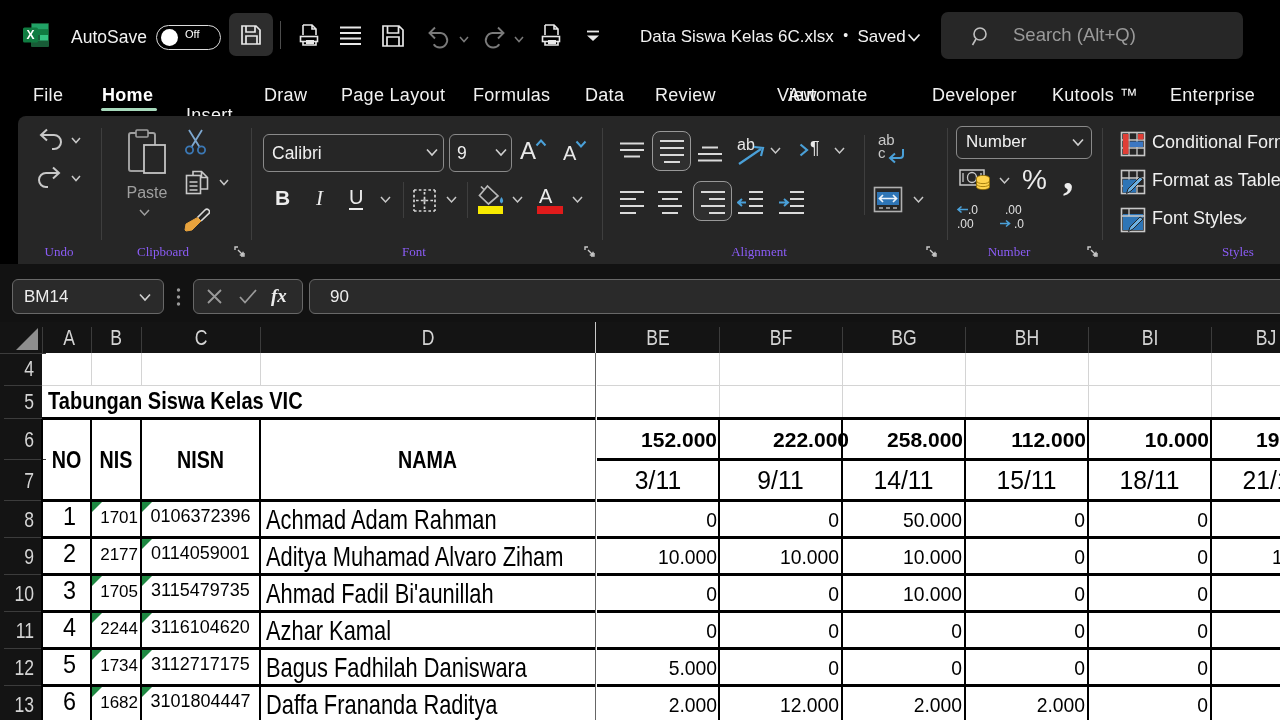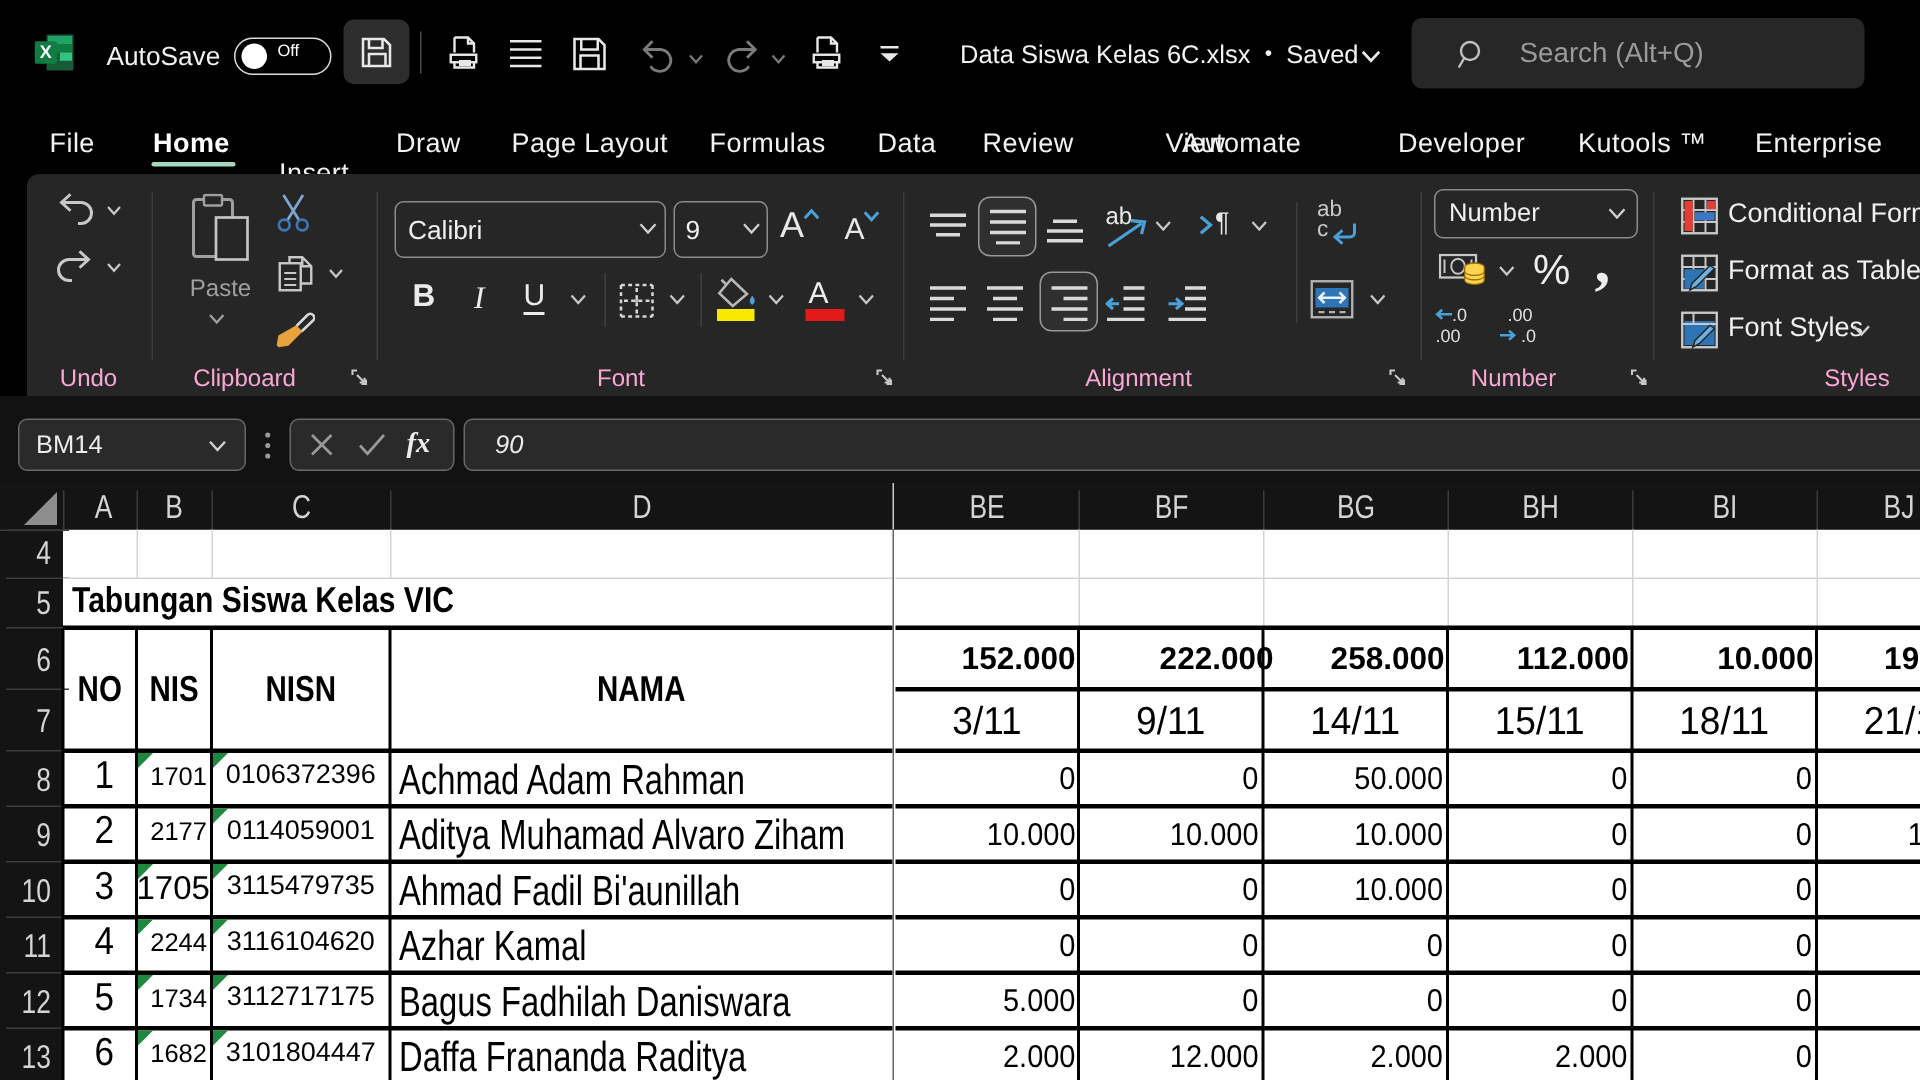--- a/index.html
+++ b/index.html
@@ -1,21 +1,21 @@
 <!DOCTYPE html>
 <html><head>
 <meta charset="utf-8">
 <style>
   * { margin:0; padding:0; box-sizing:border-box; }
   html,body { width:1280px; height:720px; overflow:hidden; background:#000; }
   body { font-family:"Liberation Sans", sans-serif; position:relative; }
   .abs { position:absolute; white-space:nowrap; }
   .white { color:#f2f2f2; }
   svg { display:block; }
-  .lbl { position:absolute; font-size:16px; color:#f9a8d4; text-align:center; }
+  .lbl { position:absolute; font-size:13px; color:#8b5cf6; text-align:center;font-family:Liberation Serif, serif; }
 </style>
 </head>
 <body>
 
 <div class="abs" id="titlebar" style="left:0;top:0;width:1280px;height:72px;background:#000;"></div>
 
 <svg class="abs" style="left:23px;top:22px;" width="27" height="27" viewBox="0 0 27 27">
   <rect x="8" y="1" width="18" height="24" rx="1" fill="#185c37"></rect>
   <rect x="9" y="2" width="16" height="5.5" fill="#21a366"></rect>
   <rect x="9" y="7.5" width="16" height="5.5" fill="#107c41"></rect>
@@ -373,21 +373,21 @@
   </svg>
 <div class="abs" style="left:193px;top:279px;width:110px;height:35px;background:#2a2a2a;border:1px solid #686868;border-radius:6px;"></div>
 <svg class="abs" style="left:206px;top:288px;" width="17" height="17" viewBox="0 0 17 17">
     <path d="M2 2 L15 15 M15 2 L2 15" stroke="#9a9a9a" stroke-width="1.8"></path>
   </svg>
 <svg class="abs" style="left:238px;top:288px;" width="20" height="17" viewBox="0 0 20 17">
     <path d="M2 9 L7 14.5 L18 2" fill="none" stroke="#9a9a9a" stroke-width="1.8"></path>
   </svg>
 <div class="abs" style="left:271px;top:285px;font-size:19px;font-style:italic;font-family:'Liberation Serif',serif;color:#ececec;font-weight:600;">fx</div>
 <div class="abs" style="left:309px;top:279px;width:972px;height:35px;background:#2a2a2a;border:1px solid #686868;border-radius:6px 0 0 6px;"></div>
-<div class="abs" style="left:330px;top:287px;font-size:17px;color:#ececec;font-style:italic;">90</div>
+<div class="abs" style="left:330px;top:287px;font-size:17px;color:#ececec;">90</div>
 
 <div class="abs" style="left:42px;top:353px;width:1238px;height:367px;background:#fff;"></div>
 <div class="abs" style="left:0;top:322px;width:1280px;height:31px;background:#141414;"></div>
 <div class="abs" style="left:0;top:353px;width:42px;height:367px;background:#141414;"></div>
 <svg class="abs" style="left:15px;top:328px;" width="24" height="23" viewBox="0 0 24 23">
     <path d="M23 0 V22 H1 Z" fill="#8e8e8e"></path>
   </svg>
 <div class="abs" style="left:28.5px;top:322px;width:80px;height:31px;line-height:31px;text-align:center;font-size:22px;color:#d4d4d4;transform:scaleX(0.8);transform-origin:50% 50%;">A</div>
 <div class="abs" style="left:76px;top:322px;width:80px;height:31px;line-height:31px;text-align:center;font-size:22px;color:#d4d4d4;transform:scaleX(0.8);transform-origin:50% 50%;">B</div>
 <div class="abs" style="left:160.5px;top:322px;width:80px;height:31px;line-height:31px;text-align:center;font-size:22px;color:#d4d4d4;transform:scaleX(0.8);transform-origin:50% 50%;">C</div>
@@ -497,21 +497,21 @@
 <div class="abs" style="left:141px;top:537.5px;width:119px;height:37.0px;line-height:31px;text-align:center;font-size:18px;color:#000;">0114059001</div>
 <div class="abs" style="left:266px;top:537.5px;width:420px;height:37.0px;line-height:37.0px;font-size:28px;color:#000;transform:scaleX(0.78);transform-origin:0 50%;">Aditya Muhamad Alvaro Ziham</div>
 <div class="abs" style="left:597px;top:537.5px;width:120px;height:37.0px;line-height:37.0px;text-align:right;font-size:21px;color:#000;transform:scaleX(0.92);transform-origin:100% 50%;">10.000</div>
 <div class="abs" style="left:719px;top:537.5px;width:120px;height:37.0px;line-height:37.0px;text-align:right;font-size:21px;color:#000;transform:scaleX(0.92);transform-origin:100% 50%;">10.000</div>
 <div class="abs" style="left:842px;top:537.5px;width:120px;height:37.0px;line-height:37.0px;text-align:right;font-size:21px;color:#000;transform:scaleX(0.92);transform-origin:100% 50%;">10.000</div>
 <div class="abs" style="left:965px;top:537.5px;width:120px;height:37.0px;line-height:37.0px;text-align:right;font-size:21px;color:#000;transform:scaleX(0.92);transform-origin:100% 50%;">0</div>
 <div class="abs" style="left:1088px;top:537.5px;width:120px;height:37.0px;line-height:37.0px;text-align:right;font-size:21px;color:#000;transform:scaleX(0.92);transform-origin:100% 50%;">0</div>
 <div class="abs" style="left:1211px;top:537.5px;width:120px;height:37.0px;line-height:37.0px;text-align:right;font-size:21px;color:#000;transform:scaleX(0.92);transform-origin:100% 50%;">10.000</div>
 <div class="abs" style="left:142px;top:538.5px;width:0;height:0;border-top:10px solid #1e8841;border-right:10px solid transparent;"></div>
 <div class="abs" style="left:45px;top:574.5px;width:49px;height:37.0px;line-height:31px;text-align:center;font-size:26px;color:#000;transform:scaleX(0.9);transform-origin:50% 50%;">3</div>
-<div class="abs" style="left:91px;top:574.5px;width:47px;height:37.0px;line-height:33px;text-align:left;font-size:22px;color:#000;">1705</div>
+<div class="abs" style="left:91px;top:574.5px;width:47px;height:37.0px;line-height:33px;text-align:right;font-size:17px;color:#000;">1705</div>
 <div class="abs" style="left:141px;top:574.5px;width:119px;height:37.0px;line-height:31px;text-align:center;font-size:18px;color:#000;">3115479735</div>
 <div class="abs" style="left:266px;top:574.5px;width:420px;height:37.0px;line-height:37.0px;font-size:28px;color:#000;transform:scaleX(0.78);transform-origin:0 50%;">Ahmad Fadil Bi'aunillah</div>
 <div class="abs" style="left:597px;top:574.5px;width:120px;height:37.0px;line-height:37.0px;text-align:right;font-size:21px;color:#000;transform:scaleX(0.92);transform-origin:100% 50%;">0</div>
 <div class="abs" style="left:719px;top:574.5px;width:120px;height:37.0px;line-height:37.0px;text-align:right;font-size:21px;color:#000;transform:scaleX(0.92);transform-origin:100% 50%;">0</div>
 <div class="abs" style="left:842px;top:574.5px;width:120px;height:37.0px;line-height:37.0px;text-align:right;font-size:21px;color:#000;transform:scaleX(0.92);transform-origin:100% 50%;">10.000</div>
 <div class="abs" style="left:965px;top:574.5px;width:120px;height:37.0px;line-height:37.0px;text-align:right;font-size:21px;color:#000;transform:scaleX(0.92);transform-origin:100% 50%;">0</div>
 <div class="abs" style="left:1088px;top:574.5px;width:120px;height:37.0px;line-height:37.0px;text-align:right;font-size:21px;color:#000;transform:scaleX(0.92);transform-origin:100% 50%;">0</div>
 <div class="abs" style="left:92px;top:575.5px;width:0;height:0;border-top:10px solid #1e8841;border-right:10px solid transparent;"></div>
 <div class="abs" style="left:142px;top:575.5px;width:0;height:0;border-top:10px solid #1e8841;border-right:10px solid transparent;"></div>
 <div class="abs" style="left:45px;top:611.5px;width:49px;height:37.0px;line-height:31px;text-align:center;font-size:26px;color:#000;transform:scaleX(0.9);transform-origin:50% 50%;">4</div>

